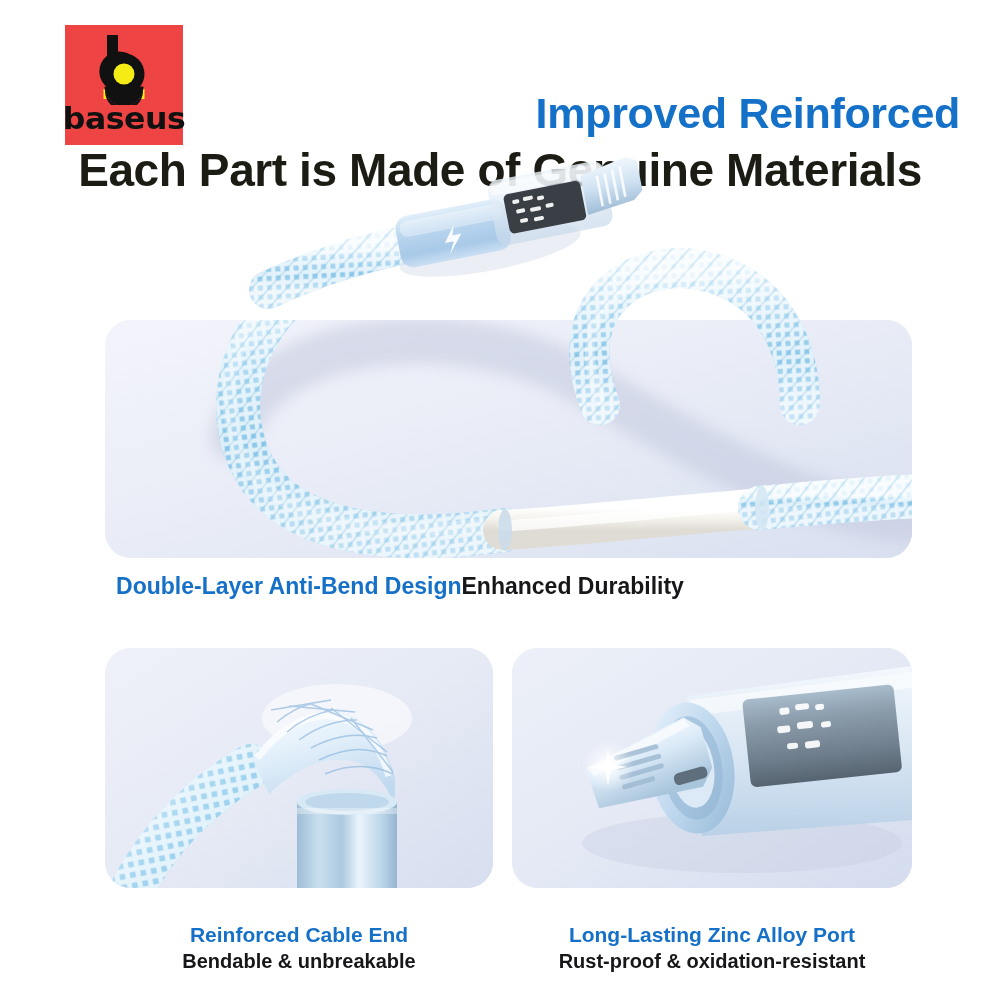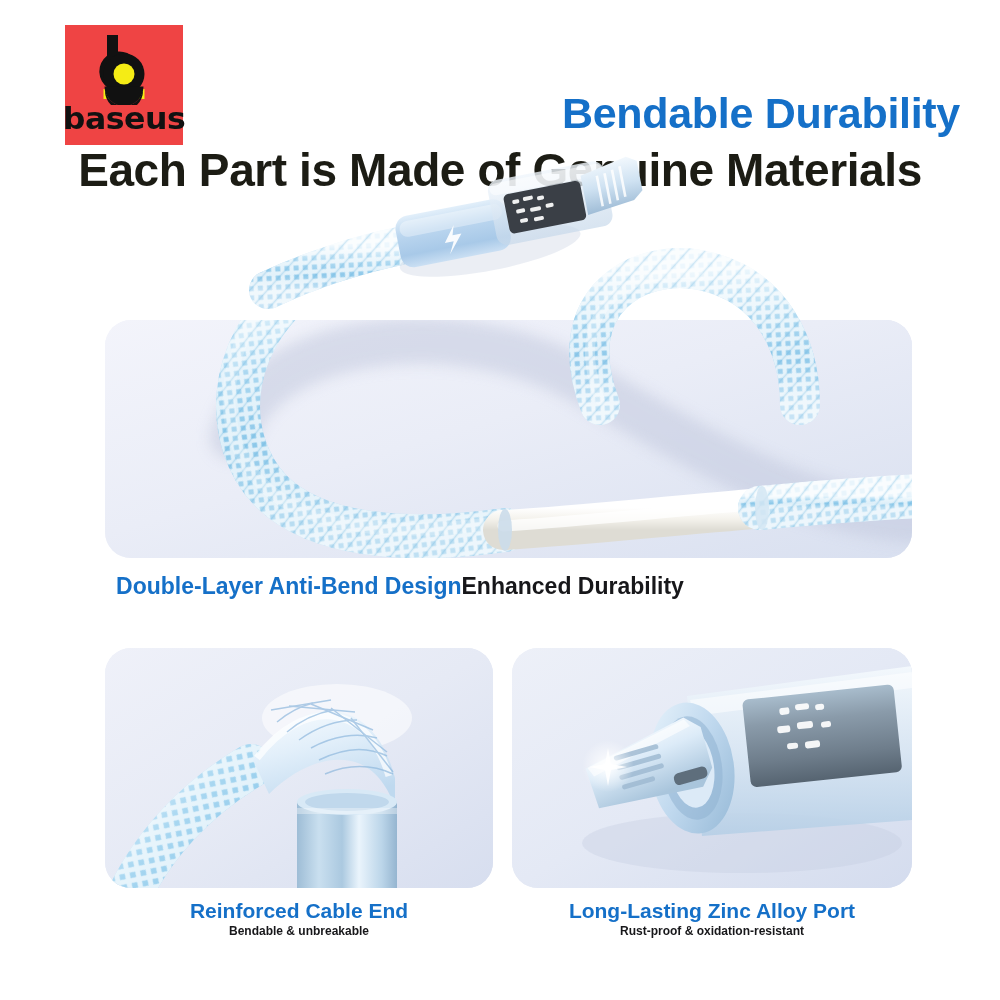--- a/index.html
+++ b/index.html
@@ -59,44 +59,44 @@
   .overlay-art svg{display:block;width:100%;height:100%;}
 
   
   .caption-main{
     position:absolute;left:0;top:575px;width:800px;text-align:center;
     font-size:23px;font-weight:bold;line-height:1;white-space:nowrap;
   }
   .caption-main .c-blue{color:#1570C8;}
   .caption-main .c-black{color:#17171A;}
 
-  .caption-block{position:absolute;text-align:center;}
+  .caption-block{position:absolute;text-align:center;margin-top:24px;}
   .cap-bl{left:105px;top:898px;width:388px;}
   .cap-br{left:512px;top:898px;width:400px;}
   .cap-title{font-size:21px;font-weight:bold;color:#1570C8;line-height:1.25;white-space:nowrap;}
-  .cap-sub{font-size:12px;font-weight:bold;color:#17171A;line-height:1.3;white-space:nowrap;}
+  .cap-sub{font-size:20px;font-weight:bold;color:#17171A;line-height:1.3;white-space:nowrap;}
 </style>
 </head>
 <body>
 
 <div class="stage">
 
   <div class="logo-badge">
     <svg class="logo-mark" viewBox="0 0 62 72">
       <path d="M14 2 h11 v16.5 a20 20 0 1 1 -11 4.2 z" fill="#111111"></path>
       <circle cx="31" cy="41" r="20.5" fill="#111111"></circle>
       <circle cx="31" cy="41" r="10.5" fill="#F5EC15"></circle>
       <rect x="10.5" y="56" width="41" height="10" fill="#F5EC15"></rect>
       <path d="M12 54 a19 19 0 0 0 38 0 v4 a19 19 0 0 1 -38 0 z" fill="#111111"></path>
       <path d="M11.5 53.5 h39 a19.5 19.5 0 0 1 -39 0 z" fill="#111111"></path>
     </svg>
     <div class="logo-word">baseus</div>
   </div>
 
-  <div class="headline-blue">Bendable Durability</div>
+  <div class="headline-blue">Improved Reinforced</div>
   <div class="headline-black">Each Part is Made of Genuine Materials</div>
 
   <div class="panel panel-main">
     <div class="art">
       <svg viewBox="0 0 807 238" preserveAspectRatio="none">
         <defs>
           <linearGradient id="pnlMain" x1="0" y1="0" x2="1" y2="1">
             <stop offset="0" stop-color="#F3F4FB"></stop>
             <stop offset="0.45" stop-color="#EAEDF7"></stop>
             <stop offset="1" stop-color="#D9E0F0"></stop>

